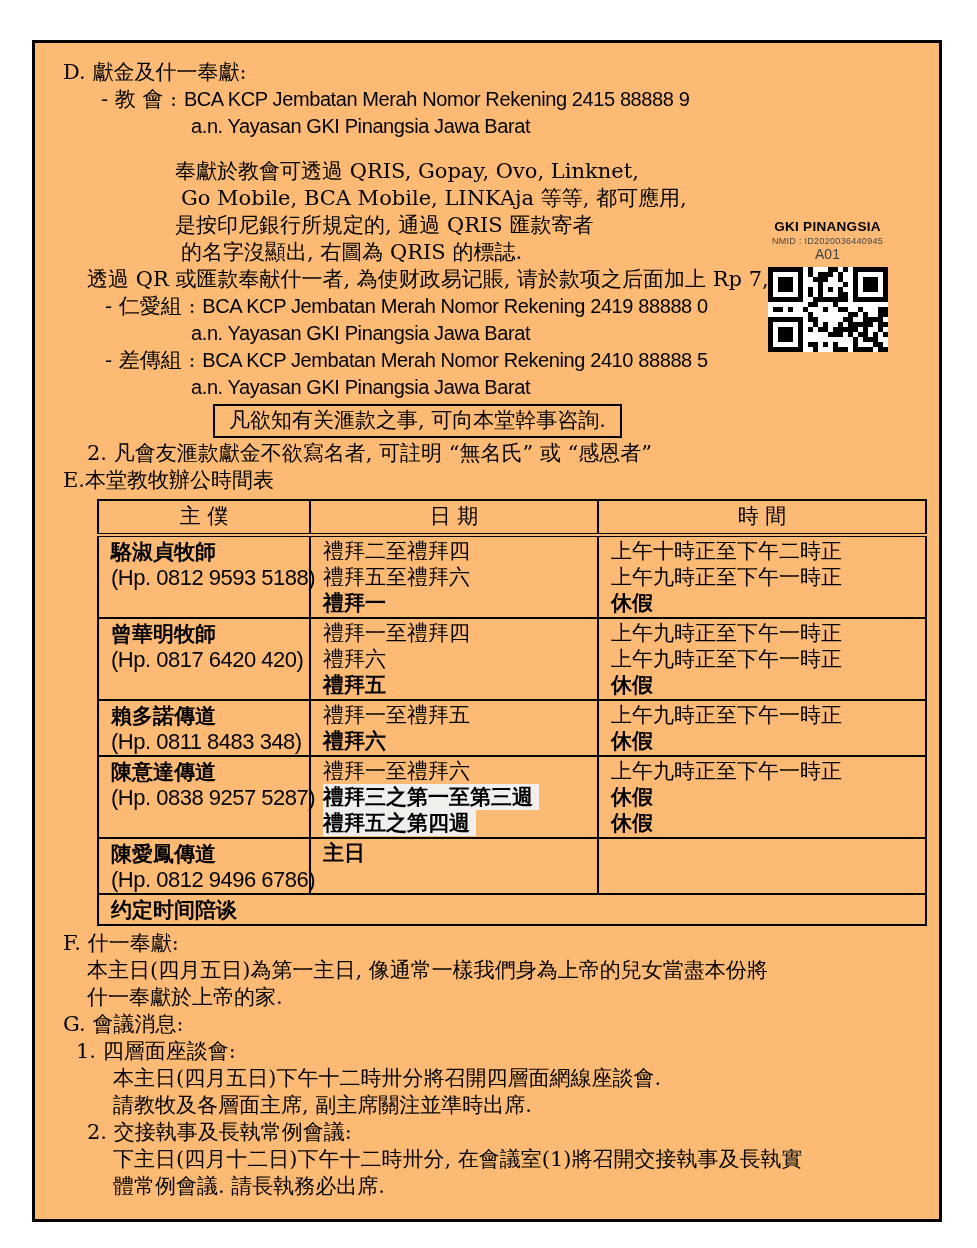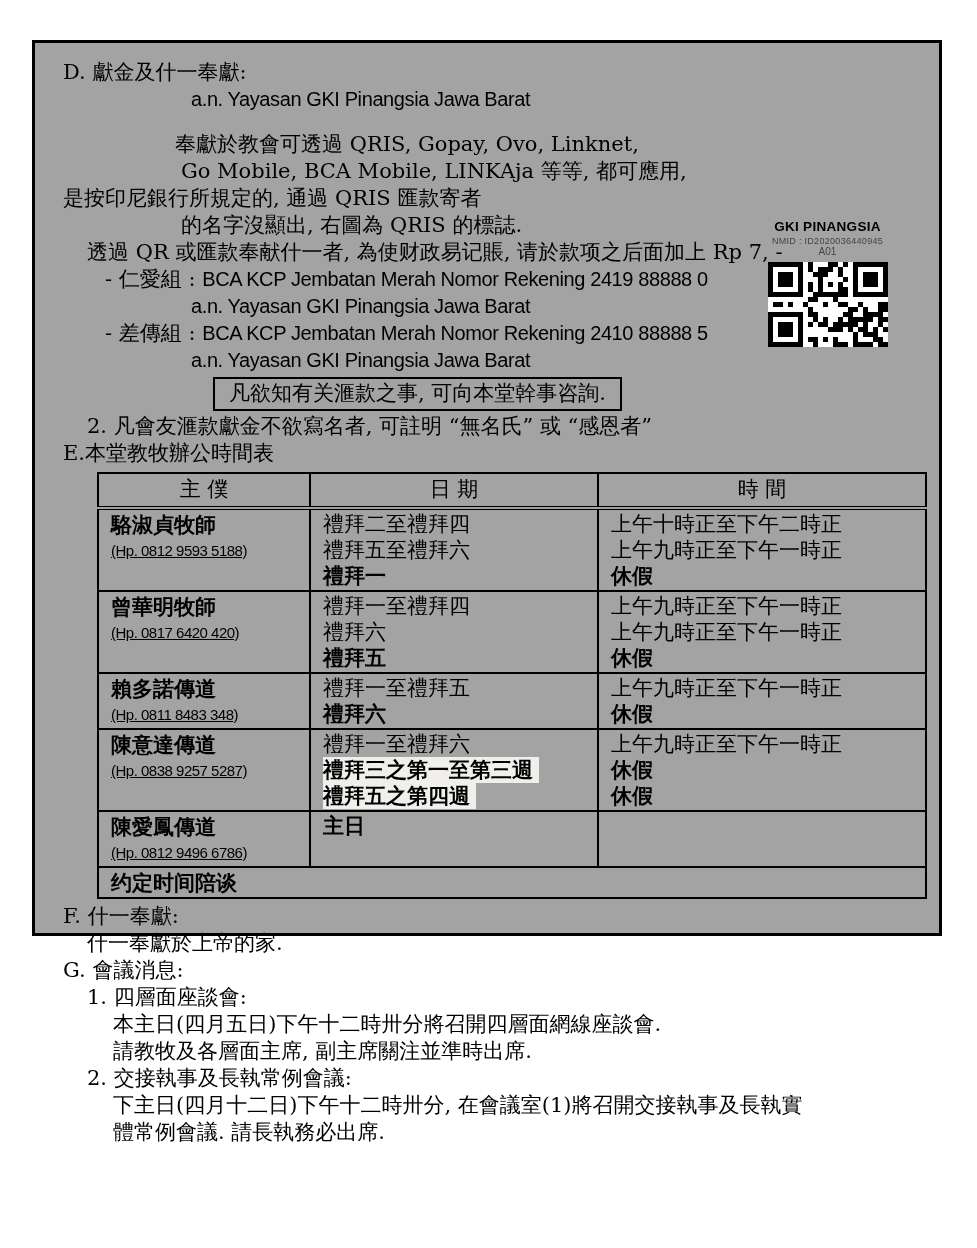--- a/index.html
+++ b/index.html
@@ -1,61 +1,62 @@
 <!DOCTYPE html>
 <html><head>
 <meta charset="utf-8">
 <style>
   html,body{margin:0;padding:0;}
   body{
     width:977px;height:1248px;position:relative;background:#ffffff;color:#000;
     font-family:"DejaVu Serif","Liberation Serif",serif;
   }
   .frame{
-    position:absolute;left:32px;top:40px;width:910px;height:896px;
-    border:3px solid #000;box-sizing:border-box;background:#a3a3a3;
+    position:absolute;left:32px;top:40px;width:910px;height:1182px;
+    border:3px solid #000;box-sizing:border-box;background:#fdba74;
   }
   .content{padding:16px 24px 0 28px;font-size:21px;line-height:27px;}
   .line{white-space:nowrap;}
   .latin{font-family:"Liberation Sans","DejaVu Sans",sans-serif;font-size:20px;letter-spacing:-0.4px;}
   .boxed{display:inline-block;border:2px solid #000;padding:1px 14px 2px;margin:3px 0 2px;}
   
   table.sched{border-collapse:collapse;margin:5px 0 2px 34px;width:828px;table-layout:fixed;}
   table.sched th,table.sched td{border:2px solid #000;padding:1px 12px;vertical-align:top;box-sizing:border-box;}
   table.sched thead th{
     border-bottom:4px double #000;font-weight:normal;text-align:center;padding:2px 16px 3px;
   }
   .cell-line{line-height:26px;white-space:nowrap;}
   .b{font-weight:bold;}
   .hl{background:#f1efec;display:inline-block;padding-right:6px;}
   .name{font-weight:bold;line-height:27px;white-space:nowrap;}
-  .phone{font-family:"Liberation Sans","DejaVu Sans",sans-serif;font-size:15px;letter-spacing:-0.5px;line-height:25px;white-space:nowrap;text-decoration:underline;}
+  .phone{font-family:"Liberation Sans","DejaVu Sans",sans-serif;font-size:22px;letter-spacing:-0.5px;line-height:25px;white-space:nowrap;}
   .tfoot-cell{font-weight:bold;padding:2px 0 3px;}
   
   .qr-block{
     position:absolute;left:720px;top:176px;width:145px;text-align:center;
     font-family:Liberation Sans, sans-serif;
   }
   .qr-title{font-weight:bold;font-size:13.5px;letter-spacing:0.3px;}
   .qr-nmid{font-size:9px;color:#444;margin-top:2px;letter-spacing:0.3px;}
-  .qr-a01{font-size:10px;color:#444;margin:0 0 5px;}
+  .qr-a01{font-size:14px;color:#444;margin:0 0 5px;}
   .qr-svg{display:block;margin:0 auto;}
 </style>
 </head>
 <body>
 
 <div class="frame">
   <div class="content">
 
     <div id="flow-top">
         <div class="line"><span>D. 獻金及什一奉獻:</span></div>
+        <div class="line" style="margin-left: 38px;"><span>- 教  會  : </span><span class="latin">BCA KCP Jembatan Merah Nomor Rekening 2415 88888 9</span></div>
         <div class="line" style="margin-left: 128px;"><span class="latin">a.n. Yayasan GKI Pinangsia Jawa Barat</span></div>
         <div class="line" style="margin-left: 112px; margin-top: 18px;"><span>奉獻於教會可透過 QRIS, Gopay, Ovo, Linknet,</span></div>
         <div class="line" style="margin-left: 118px;"><span>Go Mobile, BCA Mobile,  LINKAja 等等, 都可應用,</span></div>
-        <div class="line" style=""><span>是按印尼銀行所規定的, 通過 QRIS 匯款寄者</span></div>
+        <div class="line" style="margin-left: 112px;"><span>是按印尼銀行所規定的, 通過 QRIS 匯款寄者</span></div>
         <div class="line" style="margin-left: 118px;"><span>的名字沒顯出, 右圖為 QRIS 的標誌.</span></div>
         <div class="line" style="margin-left: 24px;"><span>透過 QR 或匯款奉献什一者, 為使财政易记賬, 请於款项之后面加上 Rp 7, -</span></div>
         <div class="line" style="margin-left: 42px;"><span>- 仁愛組 : </span><span class="latin">BCA KCP Jembatan Merah Nomor Rekening 2419 88888 0</span></div>
         <div class="line" style="margin-left: 128px;"><span class="latin">a.n. Yayasan GKI Pinangsia Jawa Barat</span></div>
         <div class="line" style="margin-left: 42px;"><span>- 差傳組 : </span><span class="latin">BCA KCP Jembatan Merah Nomor Rekening 2410 88888 5</span></div>
         <div class="line" style="margin-left: 128px;"><span class="latin">a.n. Yayasan GKI Pinangsia Jawa Barat</span></div>
         <div class="line" style="margin-left: 150px;"><span class="boxed"><span>凡欲知有关滙款之事, 可向本堂幹事咨詢.</span></span></div>
         <div class="line" style="margin-left: 24px;"><span>2. 凡會友滙款獻金不欲寫名者, 可註明 “無名氏” 或 “感恩者”</span></div>
         <div class="line"><span>E.本堂教牧辦公時間表</span></div>
       </div>
@@ -149,23 +150,24 @@
         </tbody>
       <tfoot>
         <tr>
           <td colspan="3" class="tfoot-cell">约定时间陪谈</td>
         </tr>
       </tfoot>
     </table>
 
     <div id="flow-bottom">
         <div class="line" style="margin-top: 4px;"><span>F. 什一奉獻:</span></div>
+        <div class="line" style="margin-left: 24px;"><span>本主日(四月五日)為第一主日, 像通常一樣我們身為上帝的兒女當盡本份將</span></div>
         <div class="line" style="margin-left: 24px;"><span>什一奉獻於上帝的家.</span></div>
         <div class="line"><span>G. 會議消息:</span></div>
-        <div class="line" style="margin-left: 24px;"><span>1. 四層面座談會:</span></div>
+        <div class="line" style="margin-left: 13px;"><span>1. 四層面座談會:</span></div>
         <div class="line" style="margin-left: 50px;"><span>本主日(四月五日)下午十二時卅分將召開四層面網線座談會.</span></div>
         <div class="line" style="margin-left: 50px;"><span>請教牧及各層面主席, 副主席關注並準時出席.</span></div>
         <div class="line" style="margin-left: 24px;"><span>2. 交接執事及長執常例會議:</span></div>
         <div class="line" style="margin-left: 50px;"><span>下主日(四月十二日)下午十二時卅分, 在會議室(1)將召開交接執事及長執實</span></div>
         <div class="line" style="margin-left: 50px;"><span>體常例會議. 請長執務必出席.</span></div>
       </div>
   </div>
 
   <div class="qr-block">
     <div class="qr-title">GKI PINANGSIA</div>

